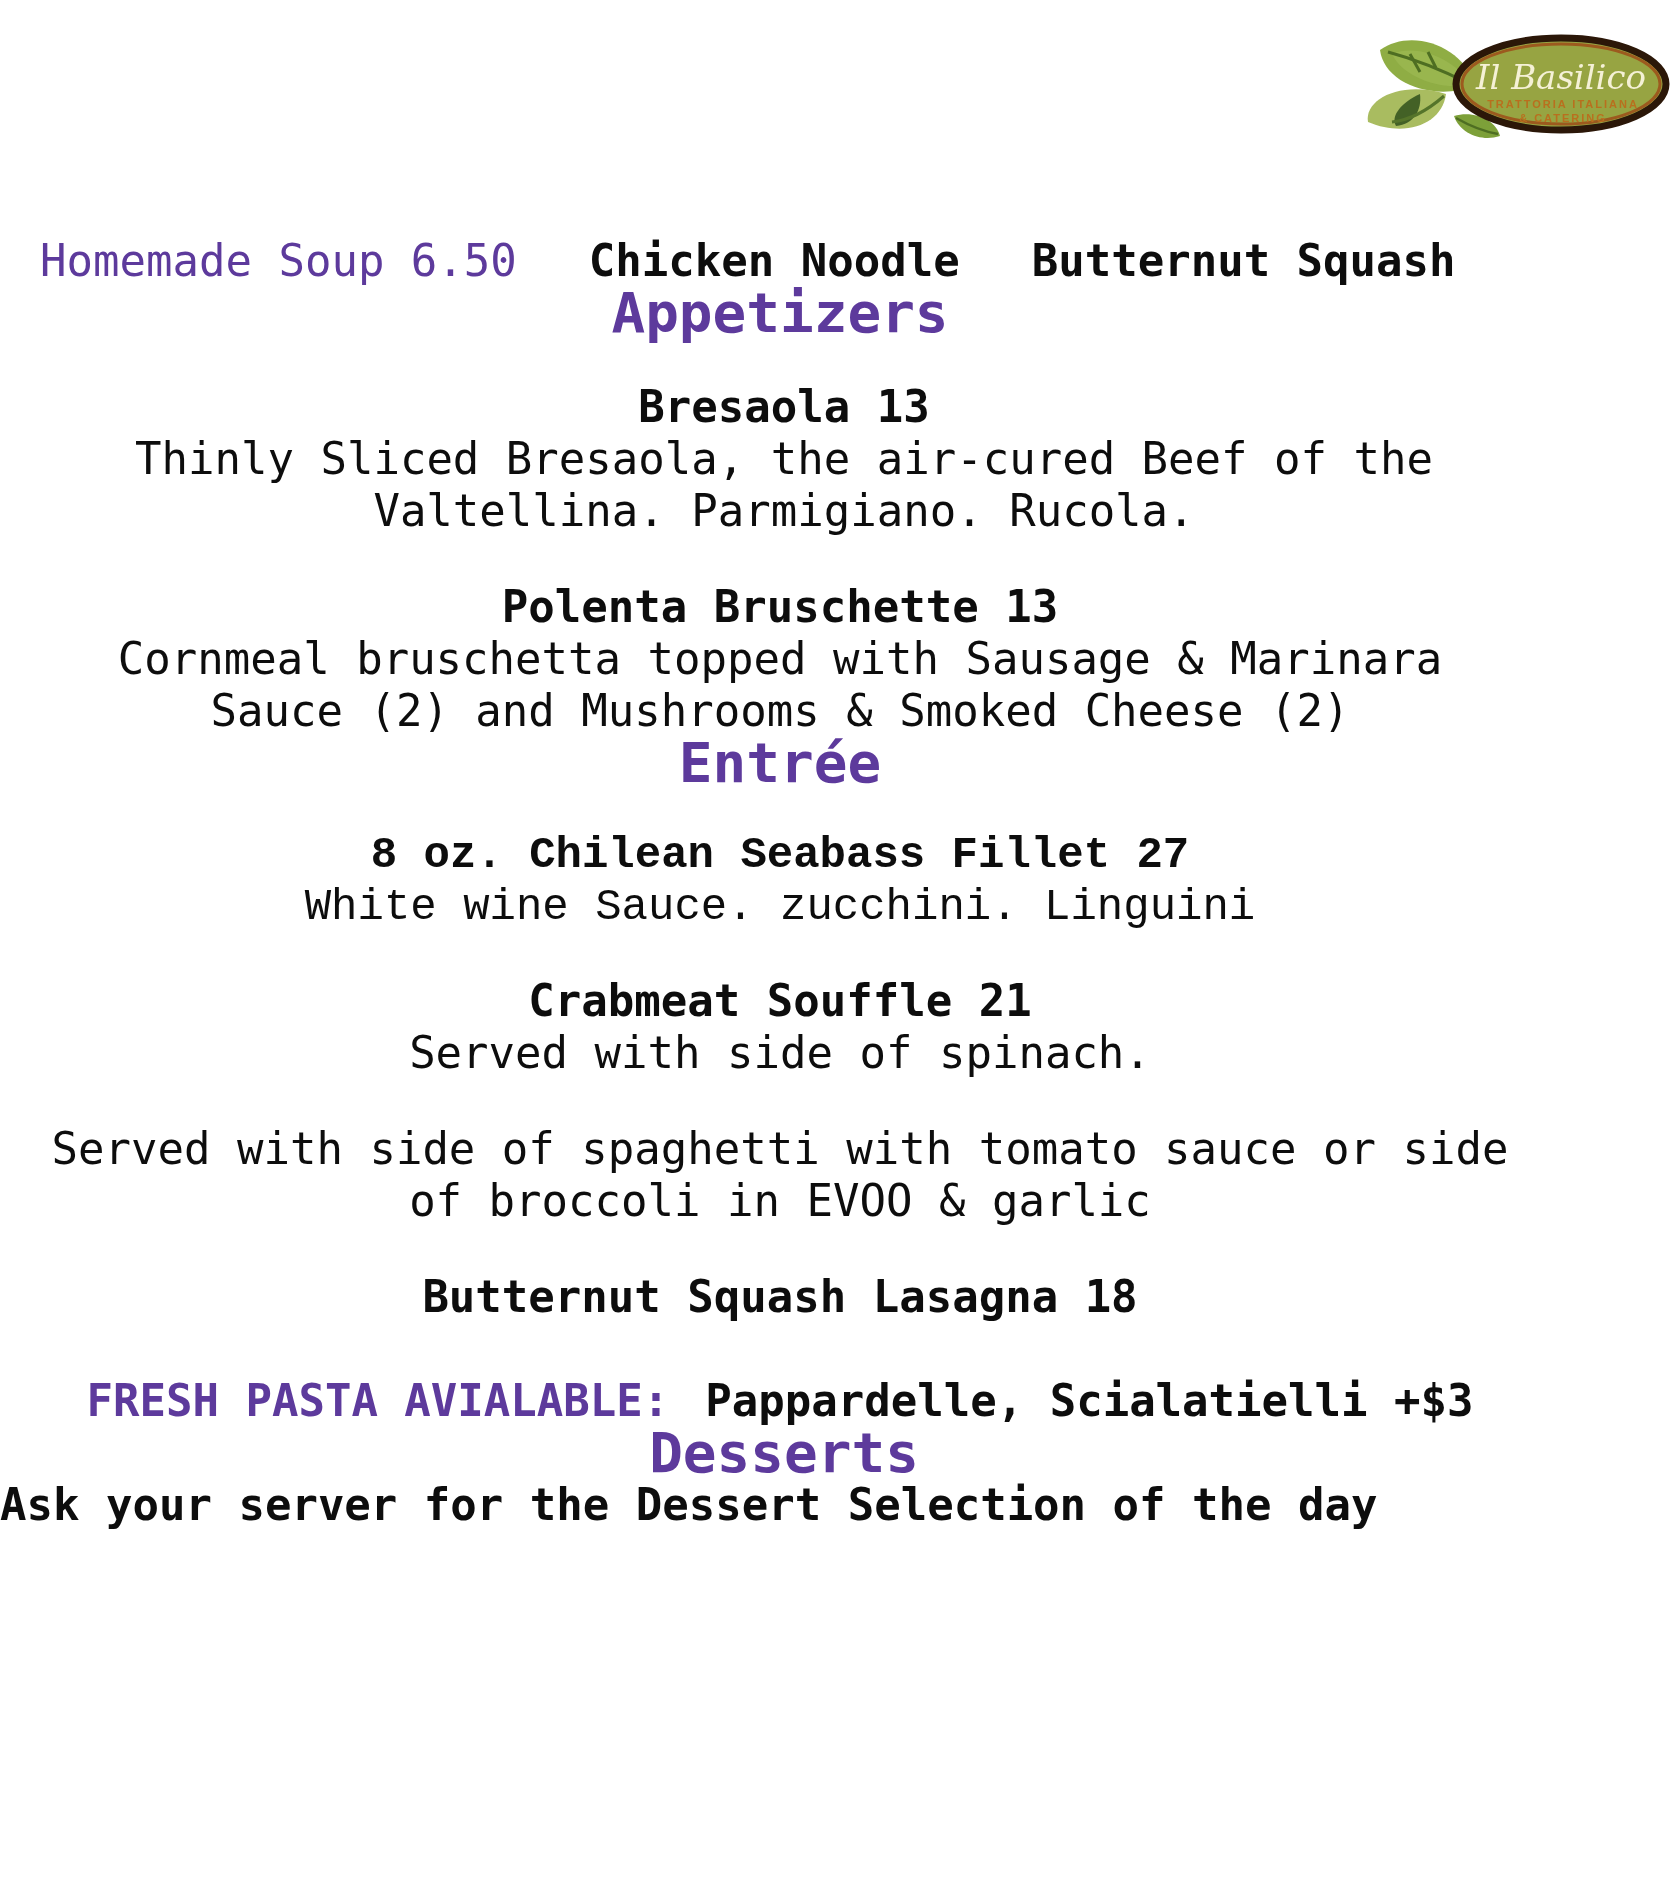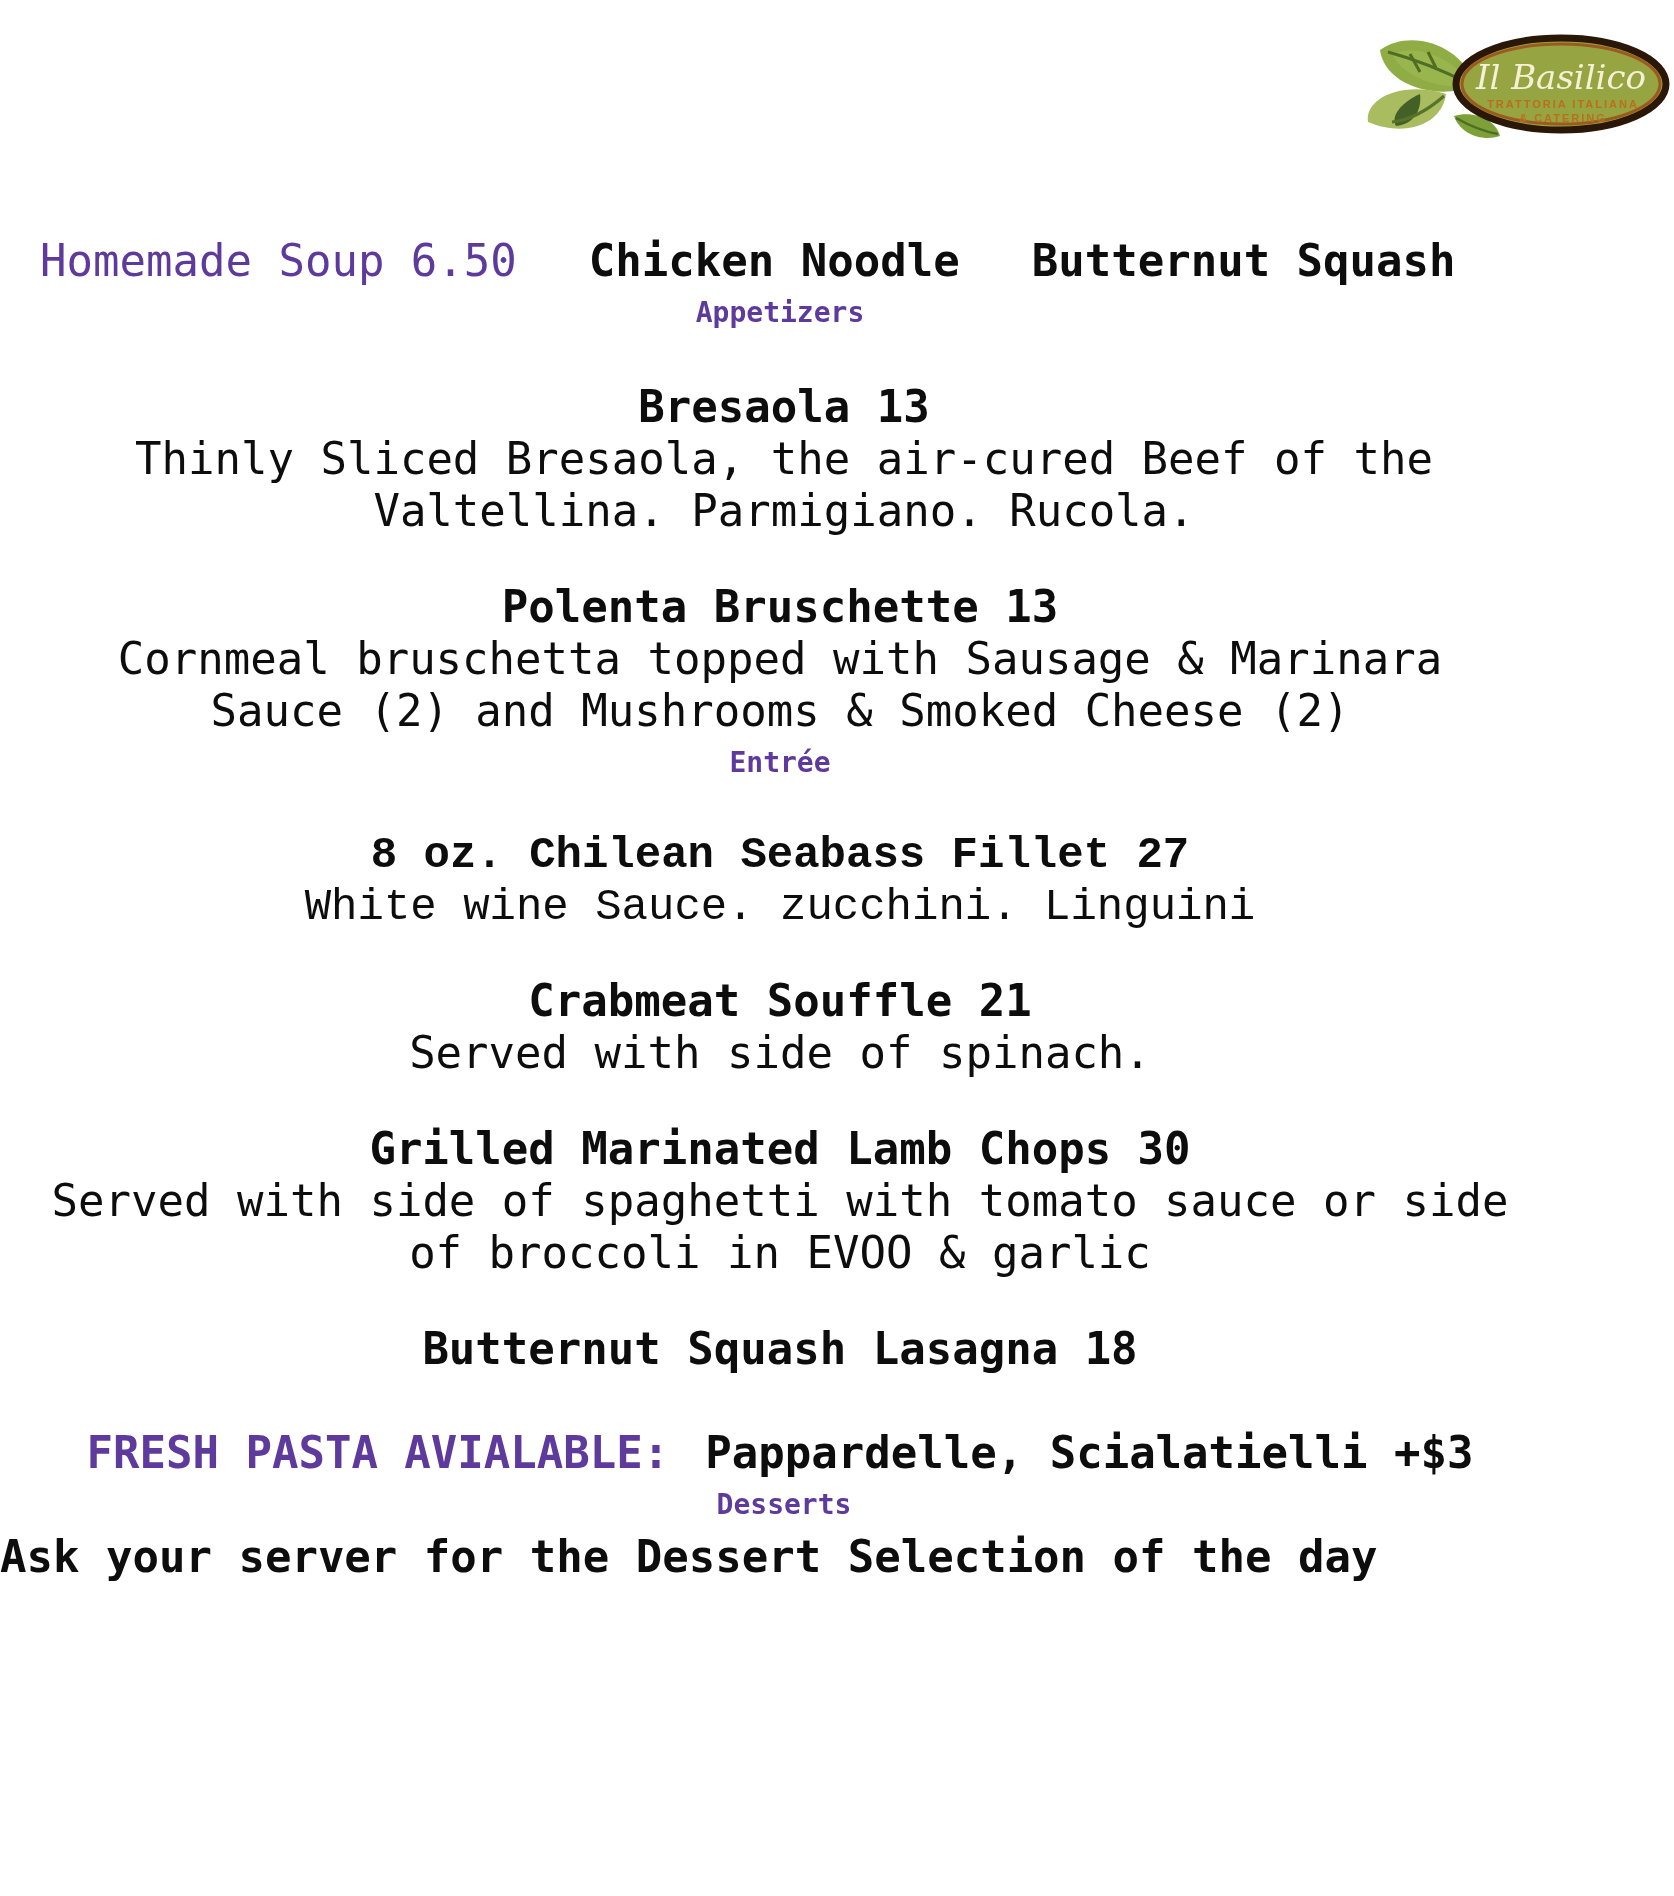--- a/index.html
+++ b/index.html
@@ -36,21 +36,21 @@
     column-gap: 72px;
     margin-left: 40px;
     white-space: nowrap;
   }
 
   .purple { color: #5d3a9c; }
   .bold   { font-weight: 700; }
 
   h2.section-heading {
     margin: 0;
-    font-size: 28px;
+    font-size: 56px;
     line-height: 52px;
     font-weight: 700;
     color: #5d3a9c;
     text-align: center;
   }
 
   .menu-item { text-align: center; }
   .menu-item .title { font-weight: 700; }
   .menu-item .desc  { white-space: pre-line; }
 
@@ -133,21 +133,20 @@
     <div class="title">8 oz. Chilean Seabass Fillet 27</div>
     <div class="desc">White wine Sauce. zucchini. Linguini</div>
   </div>
 
   <div class="menu-item m-crabmeat">
     <div class="title">Crabmeat Souffle 21</div>
     <div class="desc">Served with side of spinach.</div>
   </div>
 
   <div class="menu-item m-lamb">
-    <div class="title">Grilled Marinated Lamb Chops 30</div>
     <div class="desc">Served with side of spaghetti with tomato sauce or side
 of broccoli in EVOO &amp; garlic</div>
   </div>
 
   <div class="menu-item m-lasagna">
     <div class="title">Butternut Squash Lasagna 18</div>
   </div>
 
   <div class="pasta-line m-pasta">
     <span class="purple bold">FRESH PASTA AVIALABLE:</span><span class="bold pasta-value">Pappardelle, Scialatielli +$3</span>

